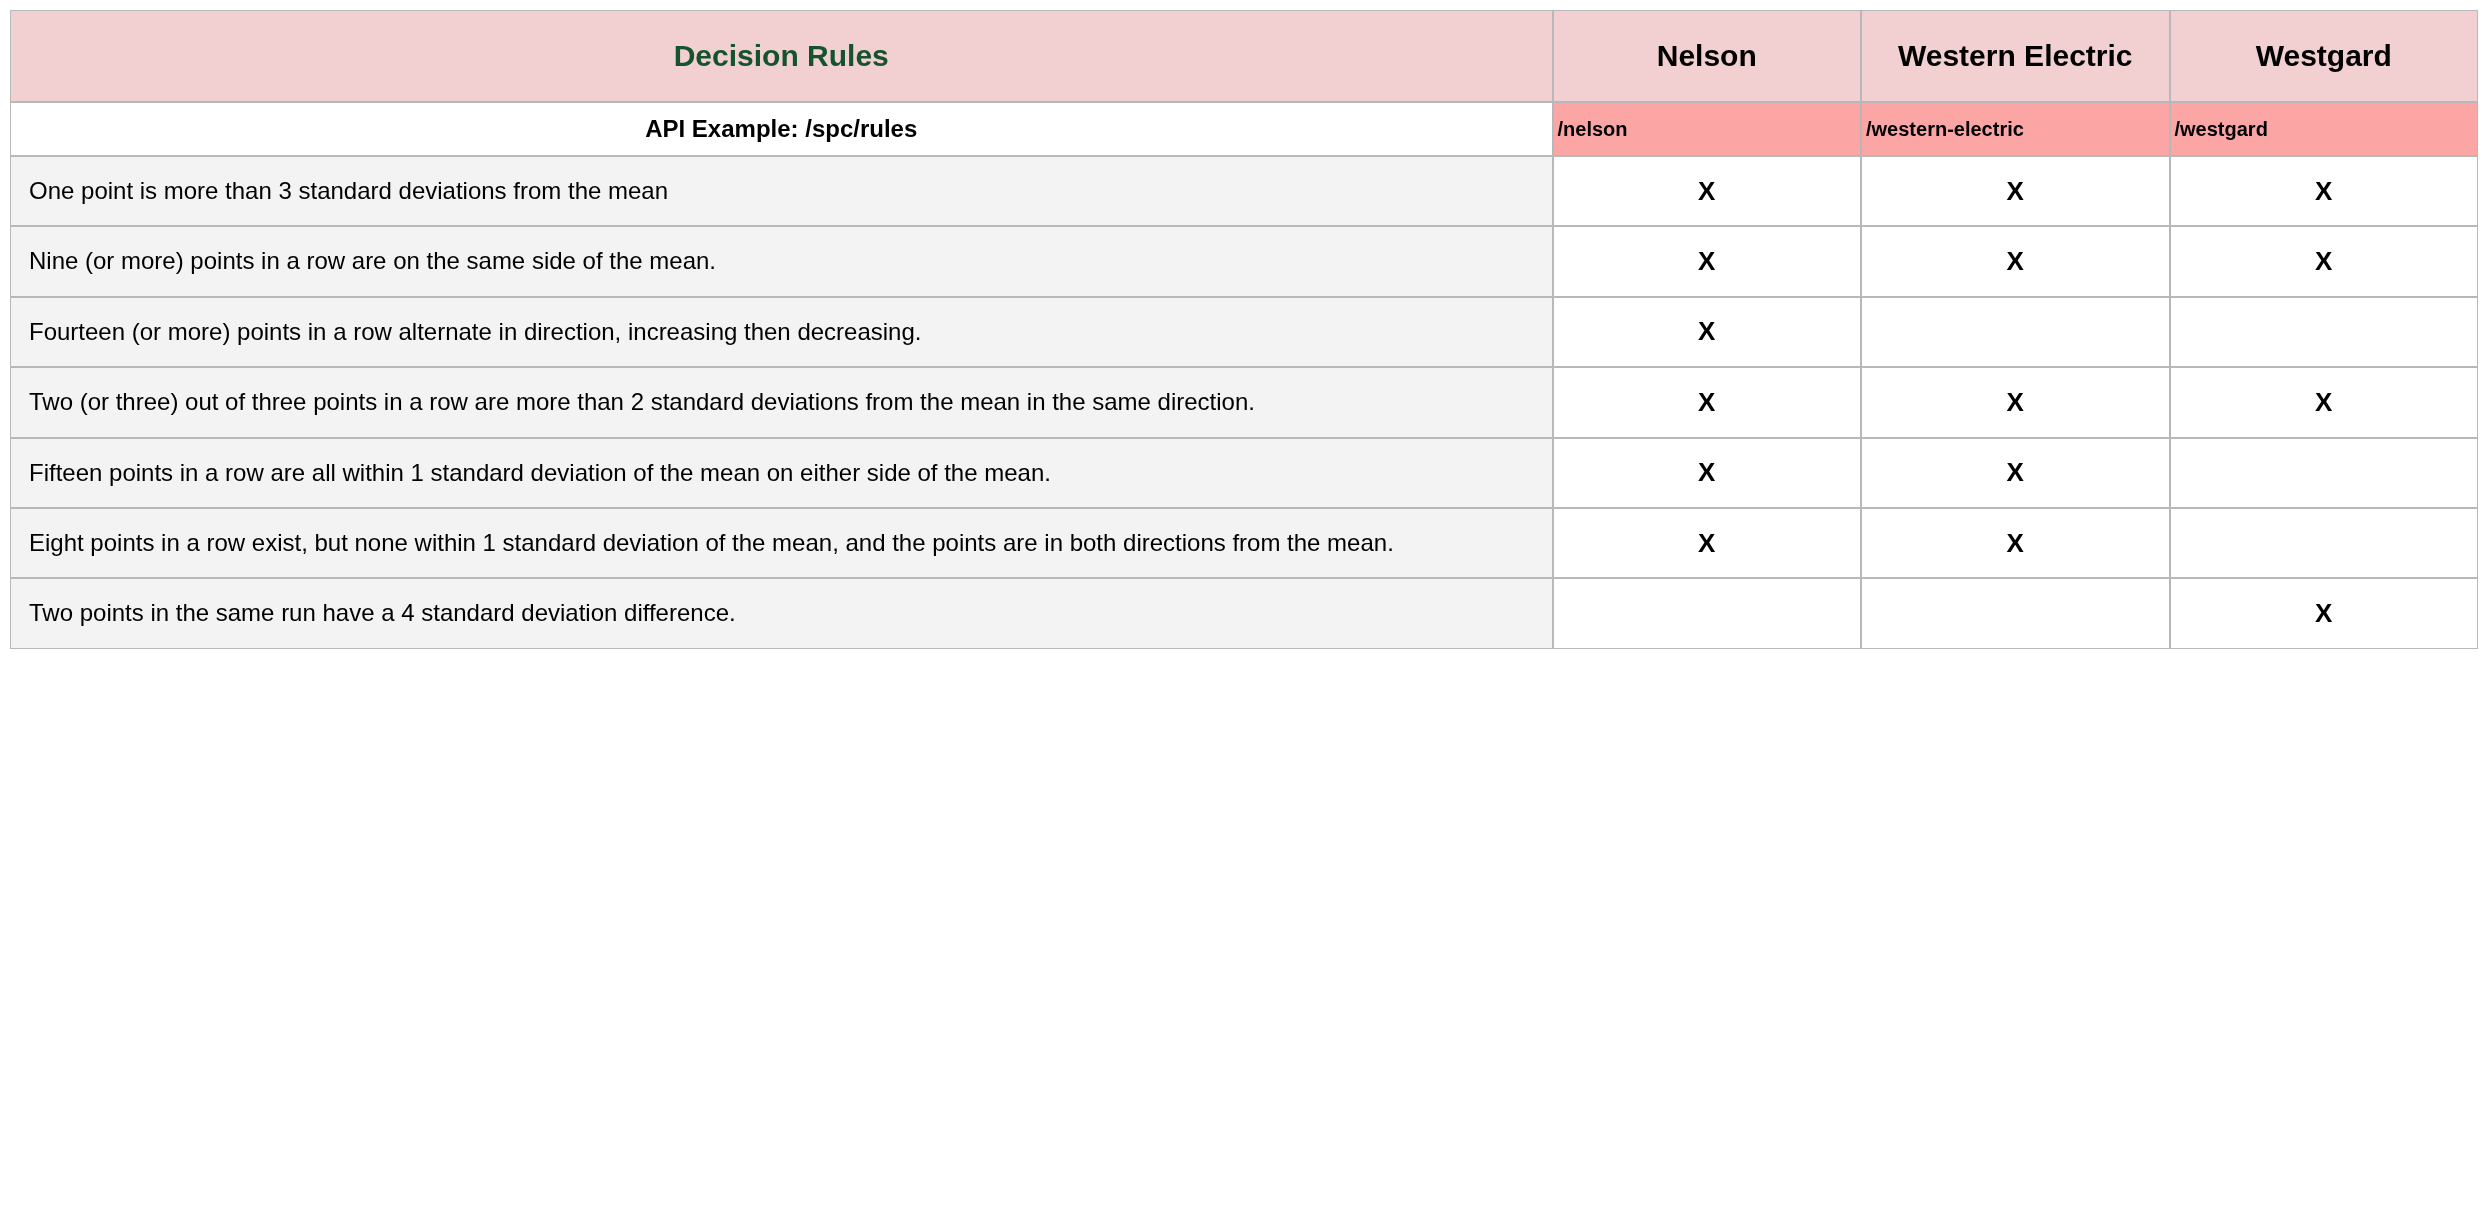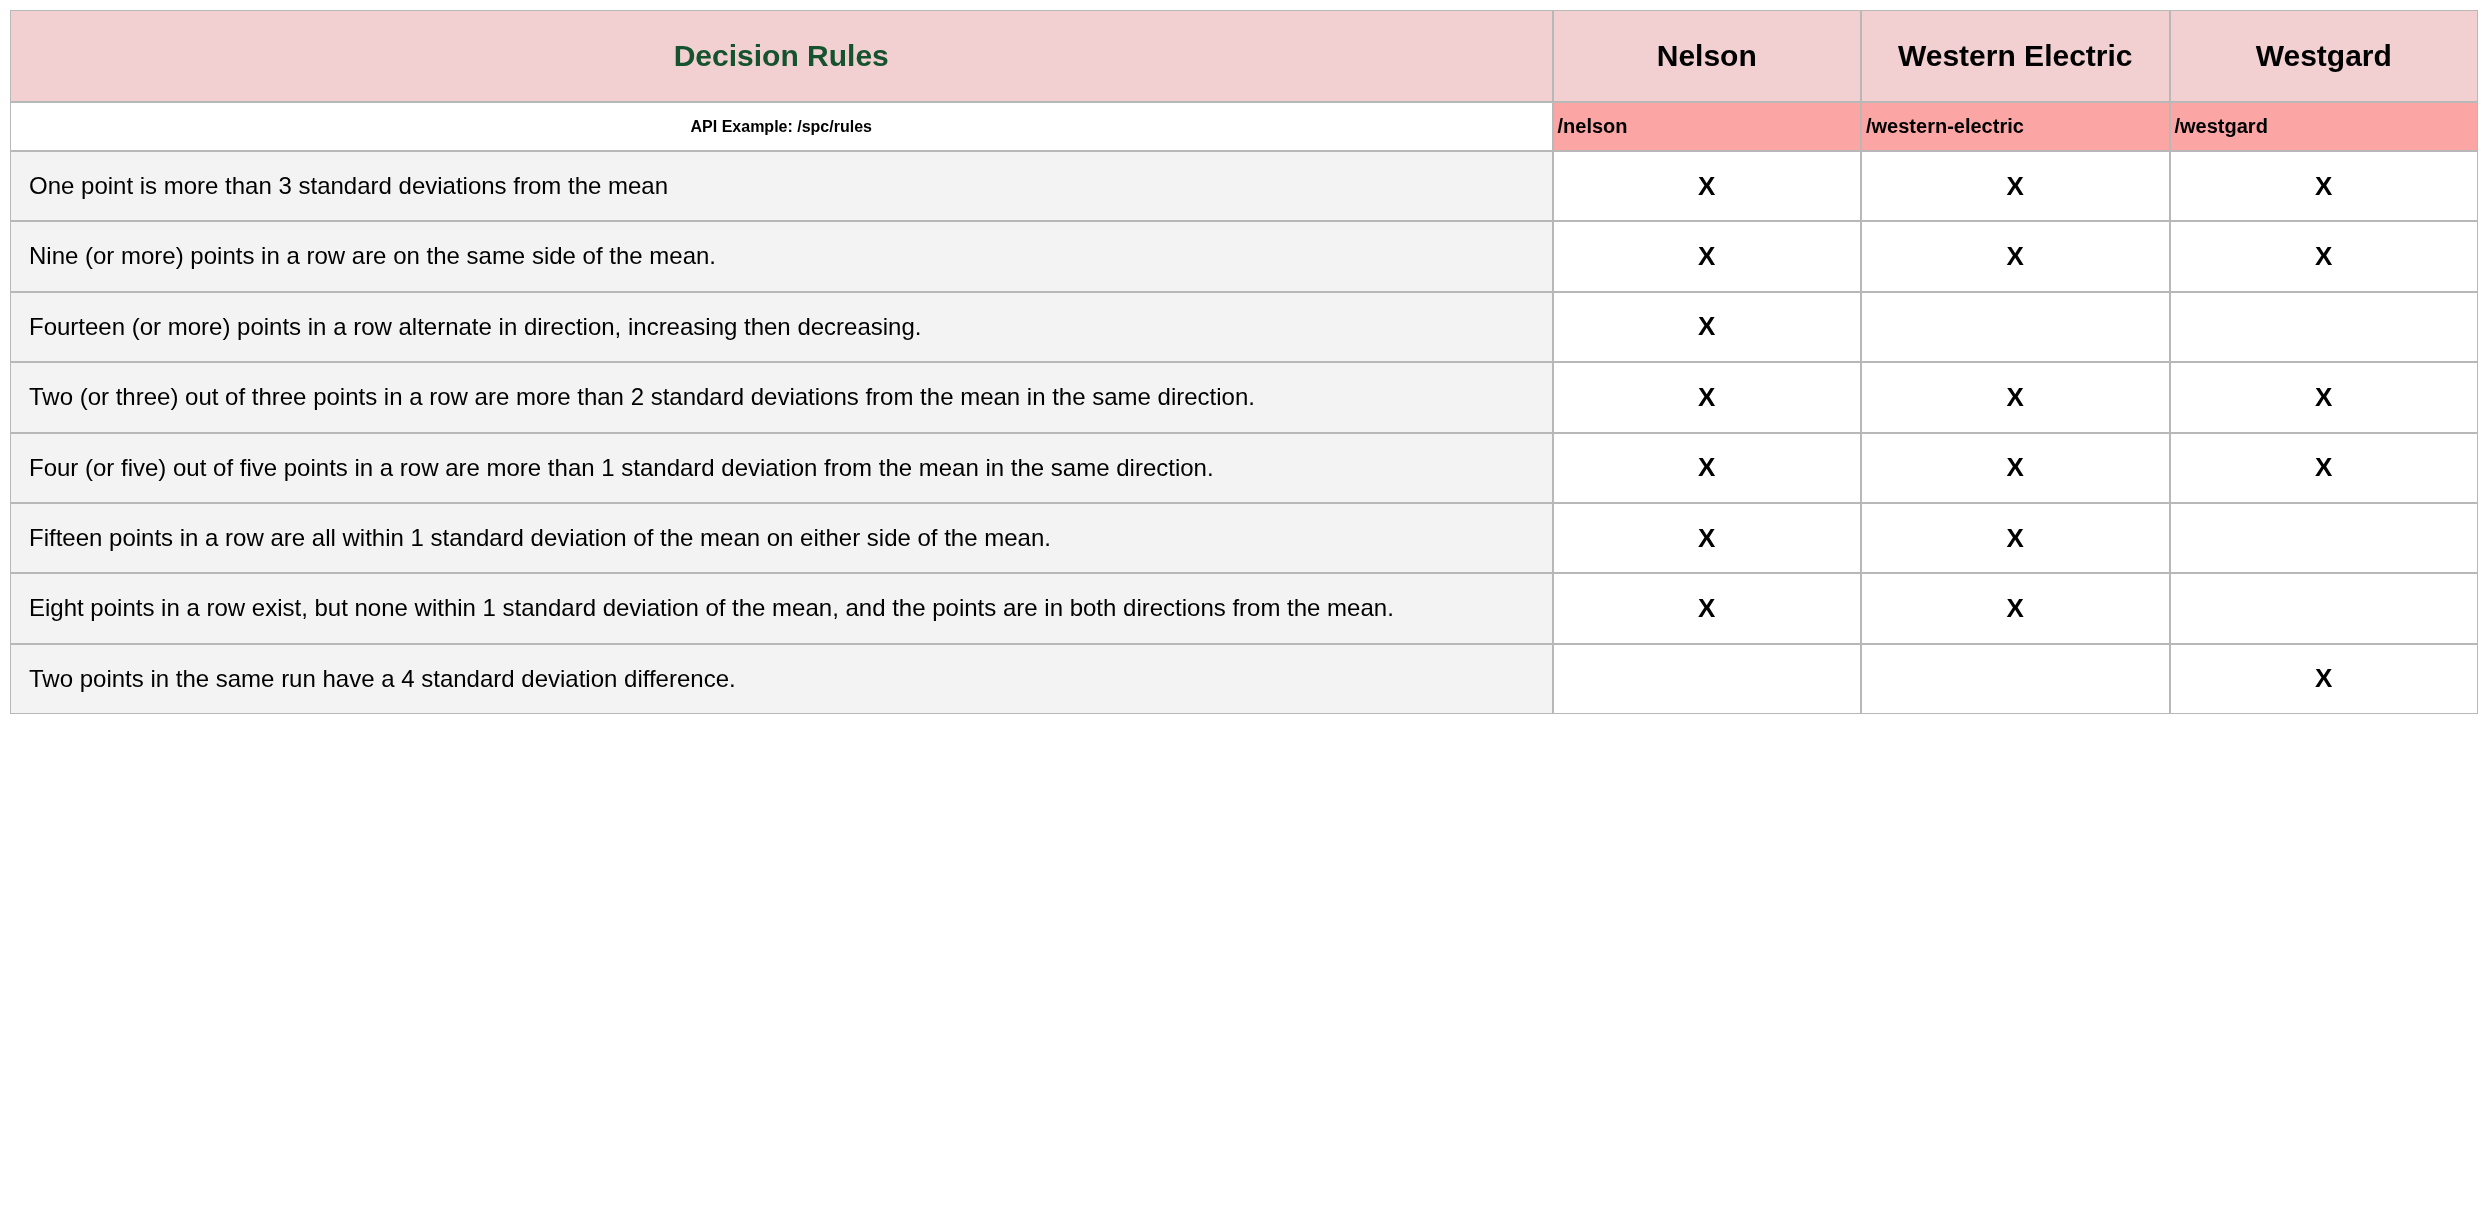--- a/index.html
+++ b/index.html
@@ -37,21 +37,21 @@
       font-weight: bold;
       font-size: 30px;
       padding: 18px 10px;
       line-height: 1.25;
       width: 8%;
     }
     td.api-label {
       background: #ffffff;
       text-align: center;
       font-weight: bold;
-      font-size: 16px;
+      font-size: 24px;
       padding: 12px 16px;
     }
     td.api-path {
       background: #fca5a5;
       text-align: left;
       font-weight: bold;
       font-size: 20px;
       padding: 12px 4px;
     }
     td.rule-desc {
@@ -114,26 +114,20 @@
         <td class="mark"></td>
         <td class="mark"></td>
       </tr>
       <tr>
         <td class="rule-desc">Two (or three) out of three points in a row are more than 2 standard deviations from the mean in the same direction.</td>
         <td class="mark">X</td>
         <td class="mark">X</td>
         <td class="mark">X</td>
       </tr>
       <tr>
-        <td class="rule-desc">Four (or five) out of five points in a row are more than 1 standard deviation from the mean in the same direction.</td>
-        <td class="mark">X</td>
-        <td class="mark">X</td>
-        <td class="mark">X</td>
-      </tr>
-      <tr>
         <td class="rule-desc">Fifteen points in a row are all within 1 standard deviation of the mean on either side of the mean.</td>
         <td class="mark">X</td>
         <td class="mark">X</td>
         <td class="mark"></td>
       </tr>
       <tr>
         <td class="rule-desc">Eight points in a row exist, but none within 1 standard deviation of the mean, and the points are in both directions from the mean.</td>
         <td class="mark">X</td>
         <td class="mark">X</td>
         <td class="mark"></td>

